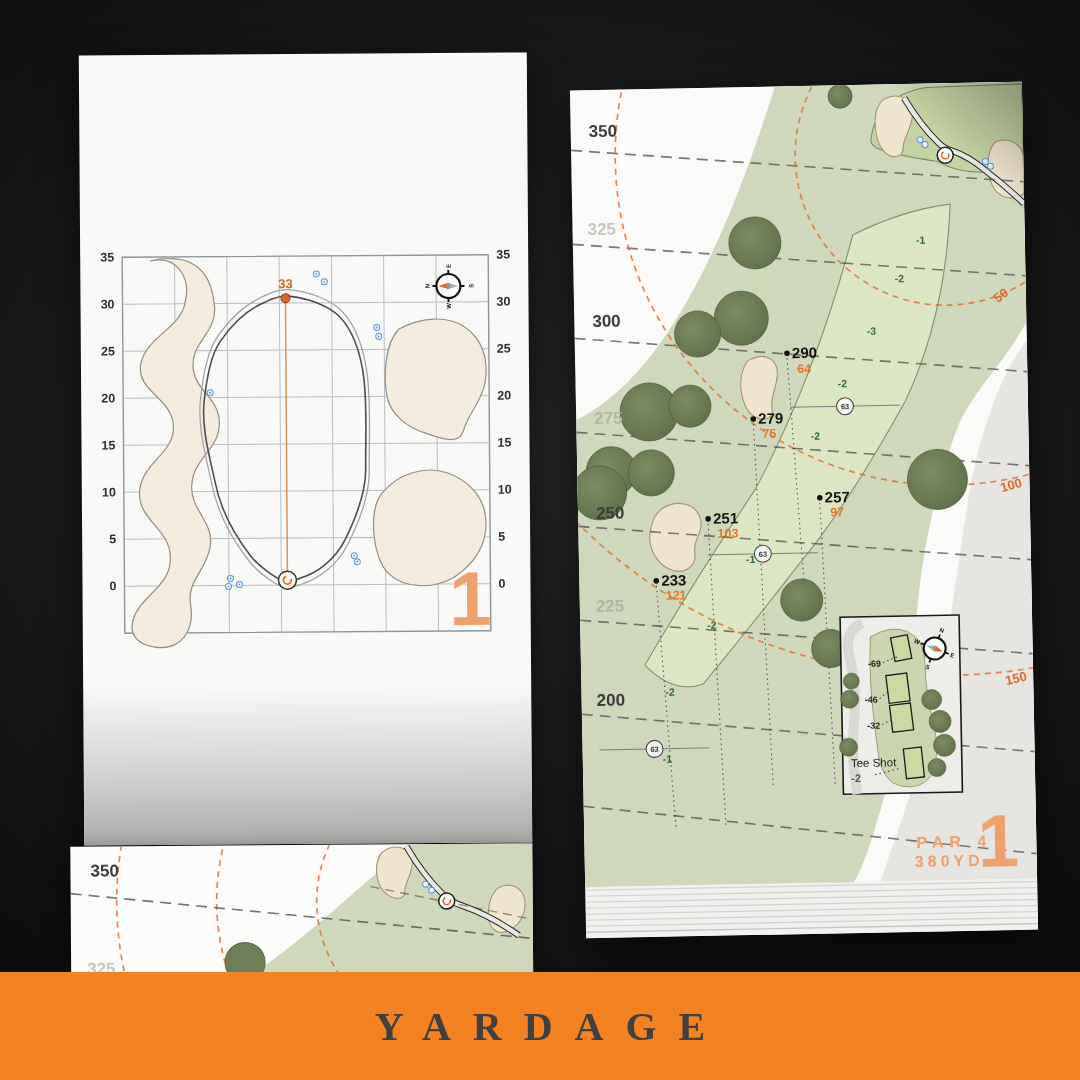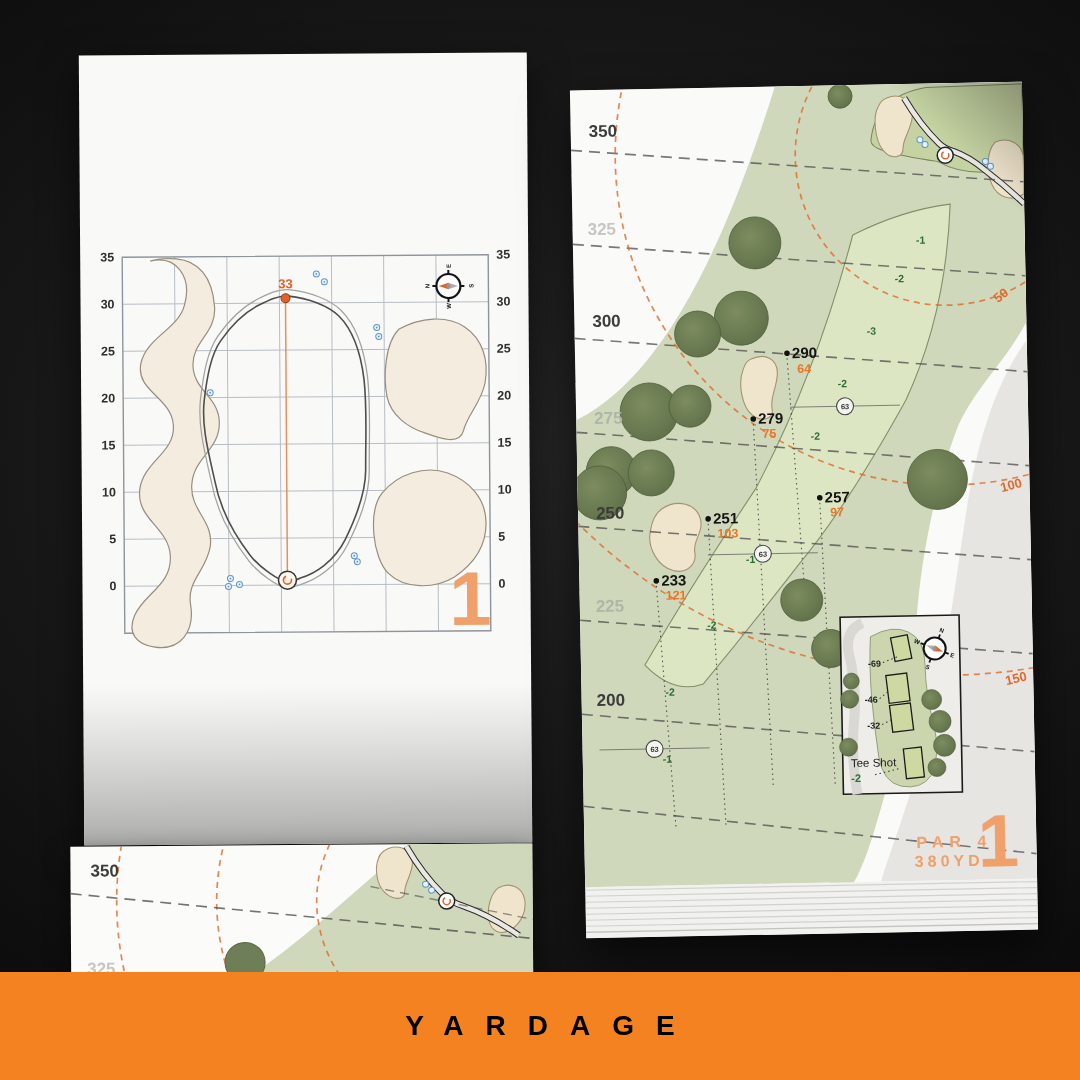--- a/index.html
+++ b/index.html
@@ -28,21 +28,21 @@
   .compass-letter{font-size:6px;font-weight:bold;fill:#111;}
   .inset-lbl{font-size:9px;font-weight:bold;fill:#222;}
   .inset-title{font-size:11.5px;fill:#222;}
   .inset-slope{font-size:11px;font-weight:bold;fill:#2c6e33;}
   .hole-num{font-weight:bold;fill:#efa06b;}
   .par-lbl{font-size:16px;font-weight:bold;fill:#efa06b;letter-spacing:6px;}
   #banner{
     position:absolute;left:0;top:972px;width:1080px;height:108px;background:#f58220;z-index:9;
     display:flex;align-items:center;justify-content:center;
   }
-  #banner span{color:#000000;font-size:28px;font-weight:bold;letter-spacing:22px;text-indent:22px;}
+  #banner span{color:#404040;font-size:40px;font-weight:bold;letter-spacing:22px;text-indent:22px;font-family:Liberation Serif, serif;}
 </style>
 </head>
 <body>
 
 <div id="left-book">
 
   <div class="page" id="left-top-page">
     <svg width="448" height="790" viewBox="0 0 448 790">
       <defs>
         <linearGradient id="pageShade" x1="0" y1="0" x2="0" y2="1">

